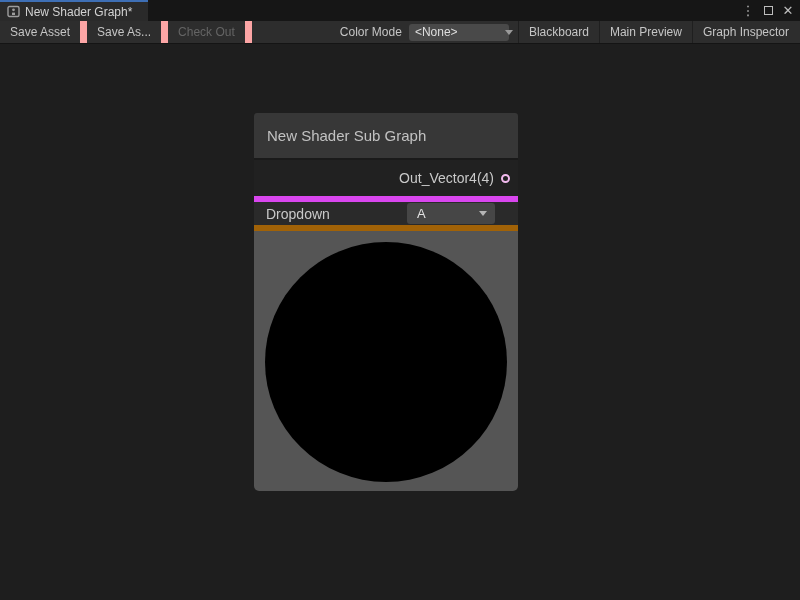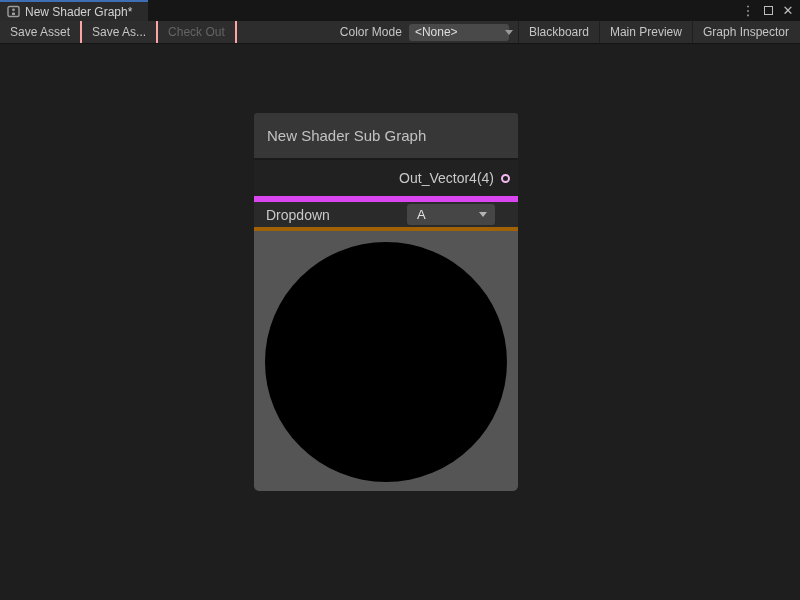--- a/index.html
+++ b/index.html
@@ -47,21 +47,21 @@
   .toolbar {
     position: absolute; top: 21px; left: 0; width: 800px; height: 23px;
     background: #2d2d2d;
     border-bottom: 1px solid #141414;
     display: flex; align-items: stretch;
     font-size: 12px; color: #c5c5c5;
   }
   .tb-btn {
     display: flex; align-items: center;
     padding: 0 10px;
-    border-right: 2px solid #fca5a5;
+    border-right: 7px solid #fca5a5;
     white-space: nowrap;
     cursor: default;
   }
   .tb-btn.disabled { color: #646464; }
   .tb-right {
     margin-left: auto;
     display: flex; align-items: stretch;
   }
   .colormode-label { display: flex; align-items: center; padding: 0 7px 0 10px; }
   .colormode-dd {
@@ -118,21 +118,21 @@
     border-radius: 50%;
     margin-left: 7px;
     background: transparent;
     cursor: default;
   }
   .node-dropdown-row {
     height: 29px;
     background: #2a2a2a;
     display: flex; align-items: center;
     padding: 0 23px 0 12px;
-    border-bottom: 4px solid #a16207;
+    border-bottom: 6px solid #a16207;
   }
   .nd-label { font-size: 14px; color: #c9c9c9; }
   .nd-control {
     margin-left: auto;
     width: 88px; height: 21px;
     background: #464646; border-radius: 3px;
     display: flex; align-items: center;
     padding: 0 8px 0 10px;
     font-size: 13px; color: #e2e2e2;
     cursor: default;

